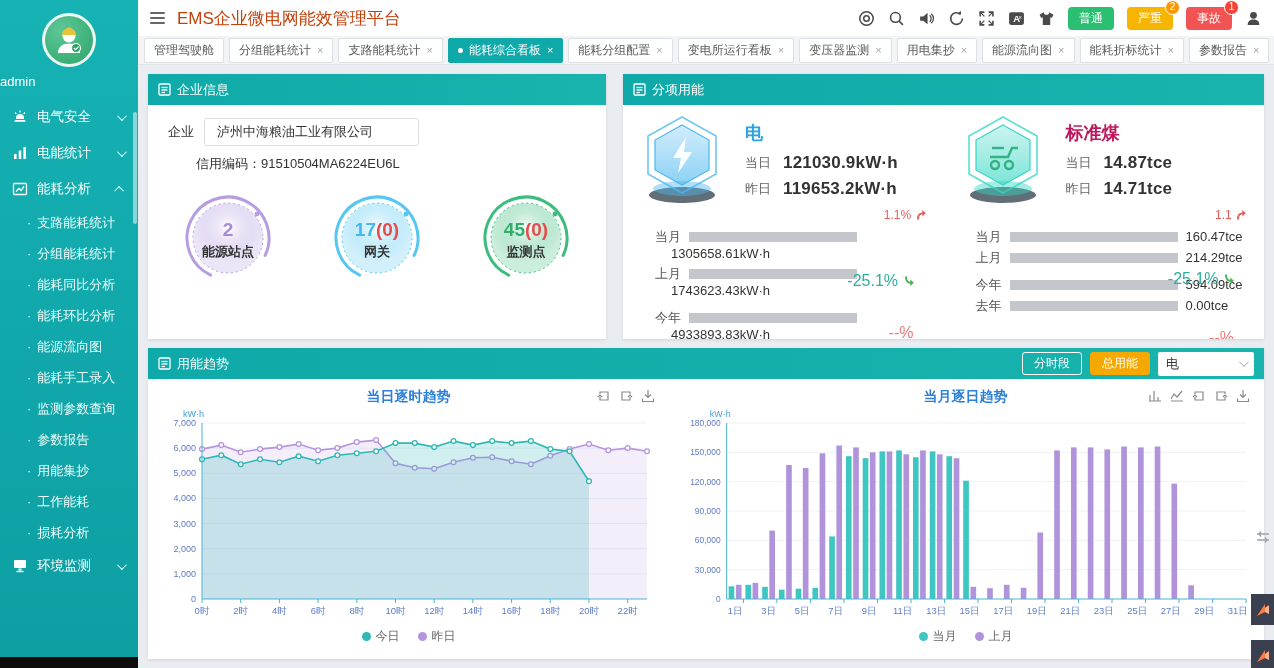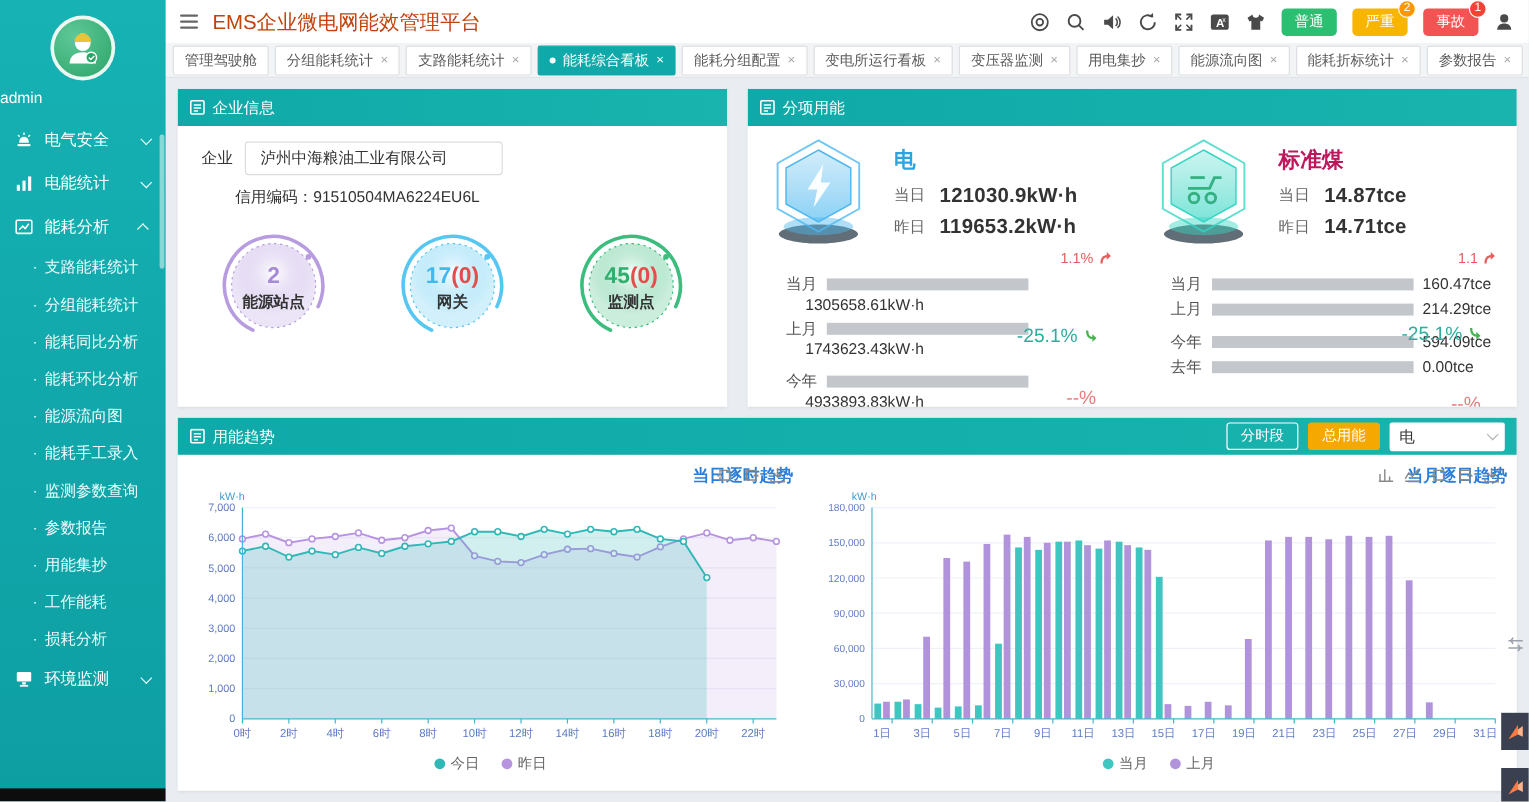--- a/index.html
+++ b/index.html
@@ -72,21 +72,21 @@
   .trend{flex:1}
   .trend-hd .btns{margin-left:auto;display:flex;gap:8px;align-items:center}
   .t-btn{border:1px solid #fff;border-radius:3px;background:transparent;color:#fff;font-size:12px;padding:2px 11px;cursor:pointer;font-family:inherit}
   .t-btn.orange{background:#f5a800;border-color:#f5a800}
   .t-select{background:#fff;border-radius:2px;width:96px;height:24px;display:flex;align-items:center;justify-content:space-between;padding:0 8px;color:#333;font-size:13px;cursor:pointer}
   .t-select .chev2{width:7px;height:7px;border-right:1.5px solid #b5b5b5;border-bottom:1.5px solid #b5b5b5;transform:rotate(45deg) translateY(-2px)}
   .trend-body{flex:1;display:flex;gap:14px;padding:6px 8px;overflow:hidden}
   .chart-box{position:relative;display:flex;flex-direction:column}
   .chart-box.left{flex:0 0 505px}
   .chart-box.right{flex:1;min-width:0}
-  .chart-title{text-align:right;color:#2b7fd9;font-weight:bold;font-size:14px;height:22px;line-height:22px}
+  .chart-title{text-align:center;color:#2b7fd9;font-weight:bold;font-size:14px;height:22px;line-height:22px}
   .chart-tools{position:absolute;right:6px;top:4px;display:flex;gap:8px;color:#8a8a8a}
   .chart-tools .tool{width:14px;height:14px;display:inline-flex;cursor:pointer}
   .legend{display:flex;justify-content:center;gap:18px;font-size:12px;color:#666;height:22px;align-items:center}
   .legend .ldot{width:9px;height:9px;border-radius:50%;display:inline-block;margin-right:5px;vertical-align:-1px}
   
   .edge-handle{position:absolute;right:4px;top:530px;color:#9aa2ab;cursor:pointer}
   .float-btn{position:absolute;right:0;width:23px;height:31px;background:#3a4050;display:flex;align-items:center;justify-content:center;cursor:pointer}
   .fb1{top:594px}.fb2{top:640px}
 </style>
 </head>

